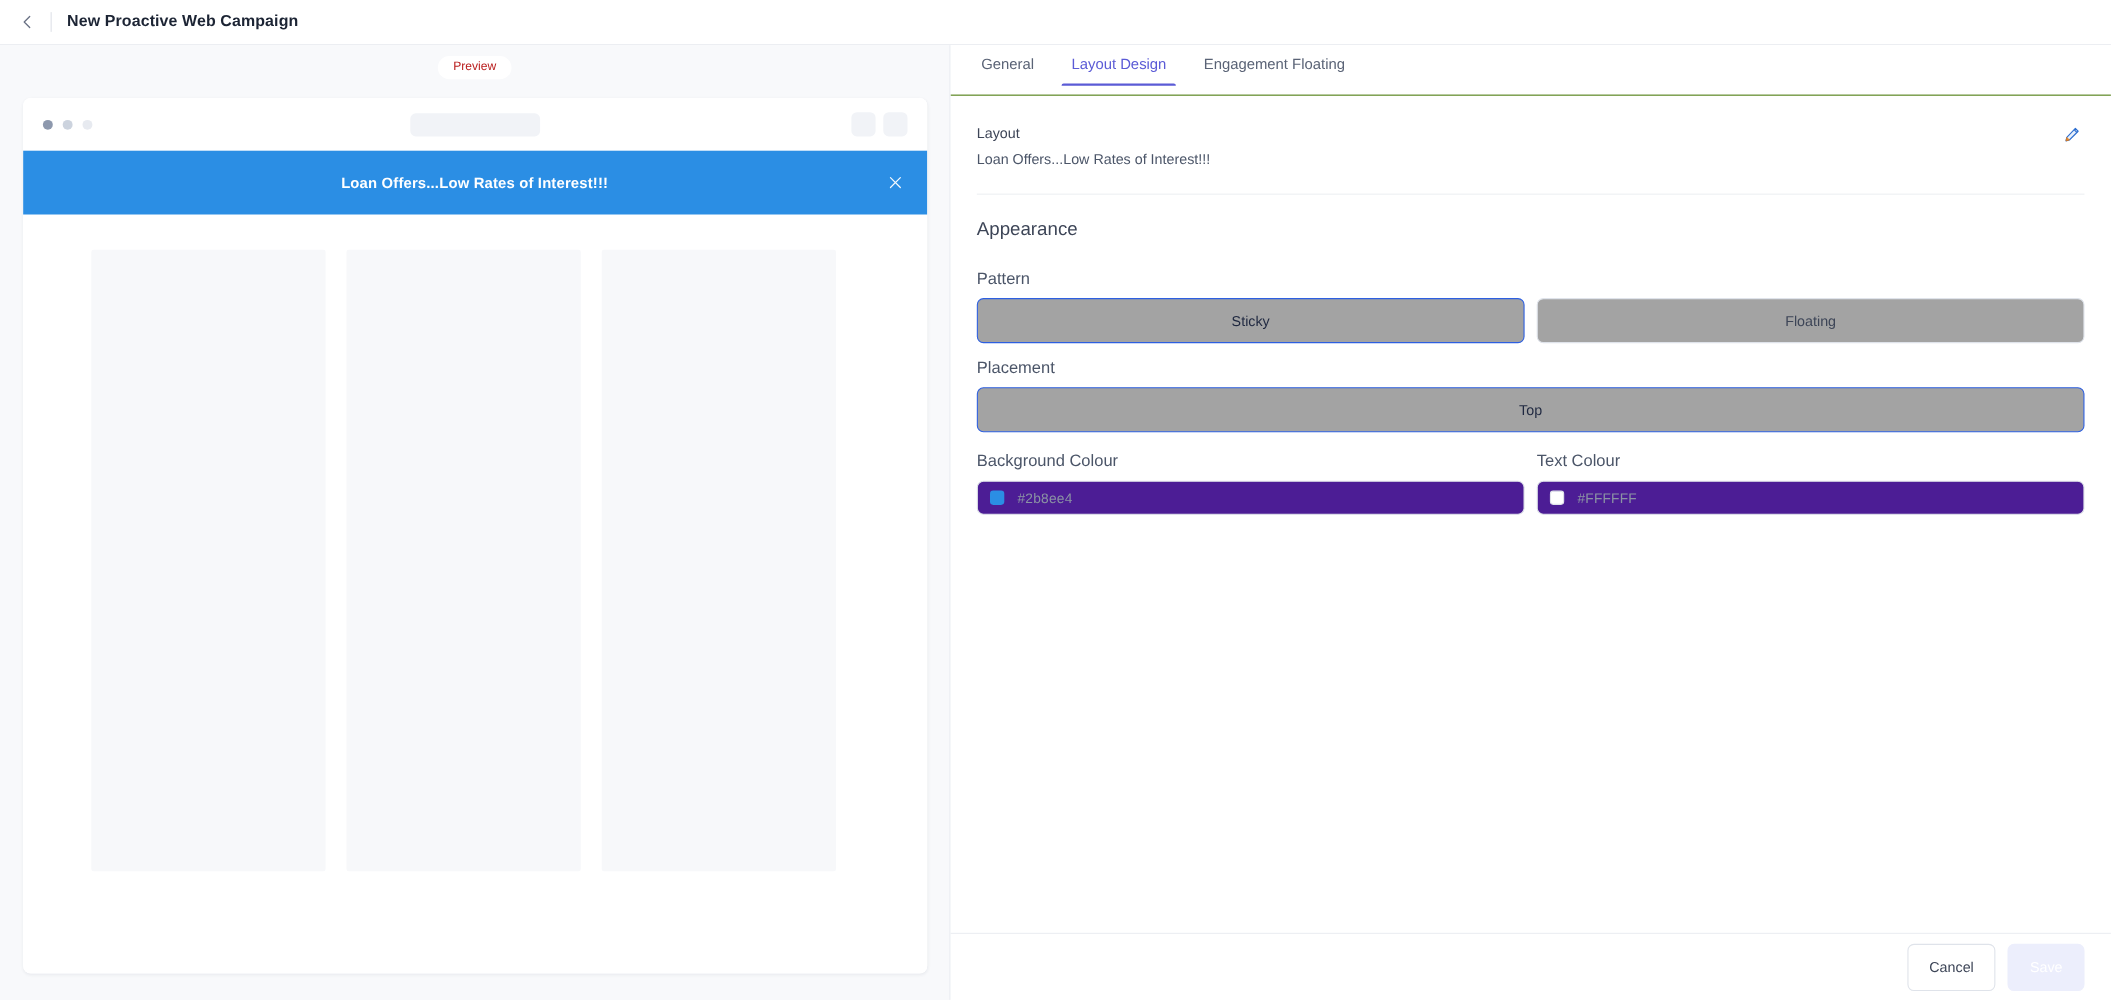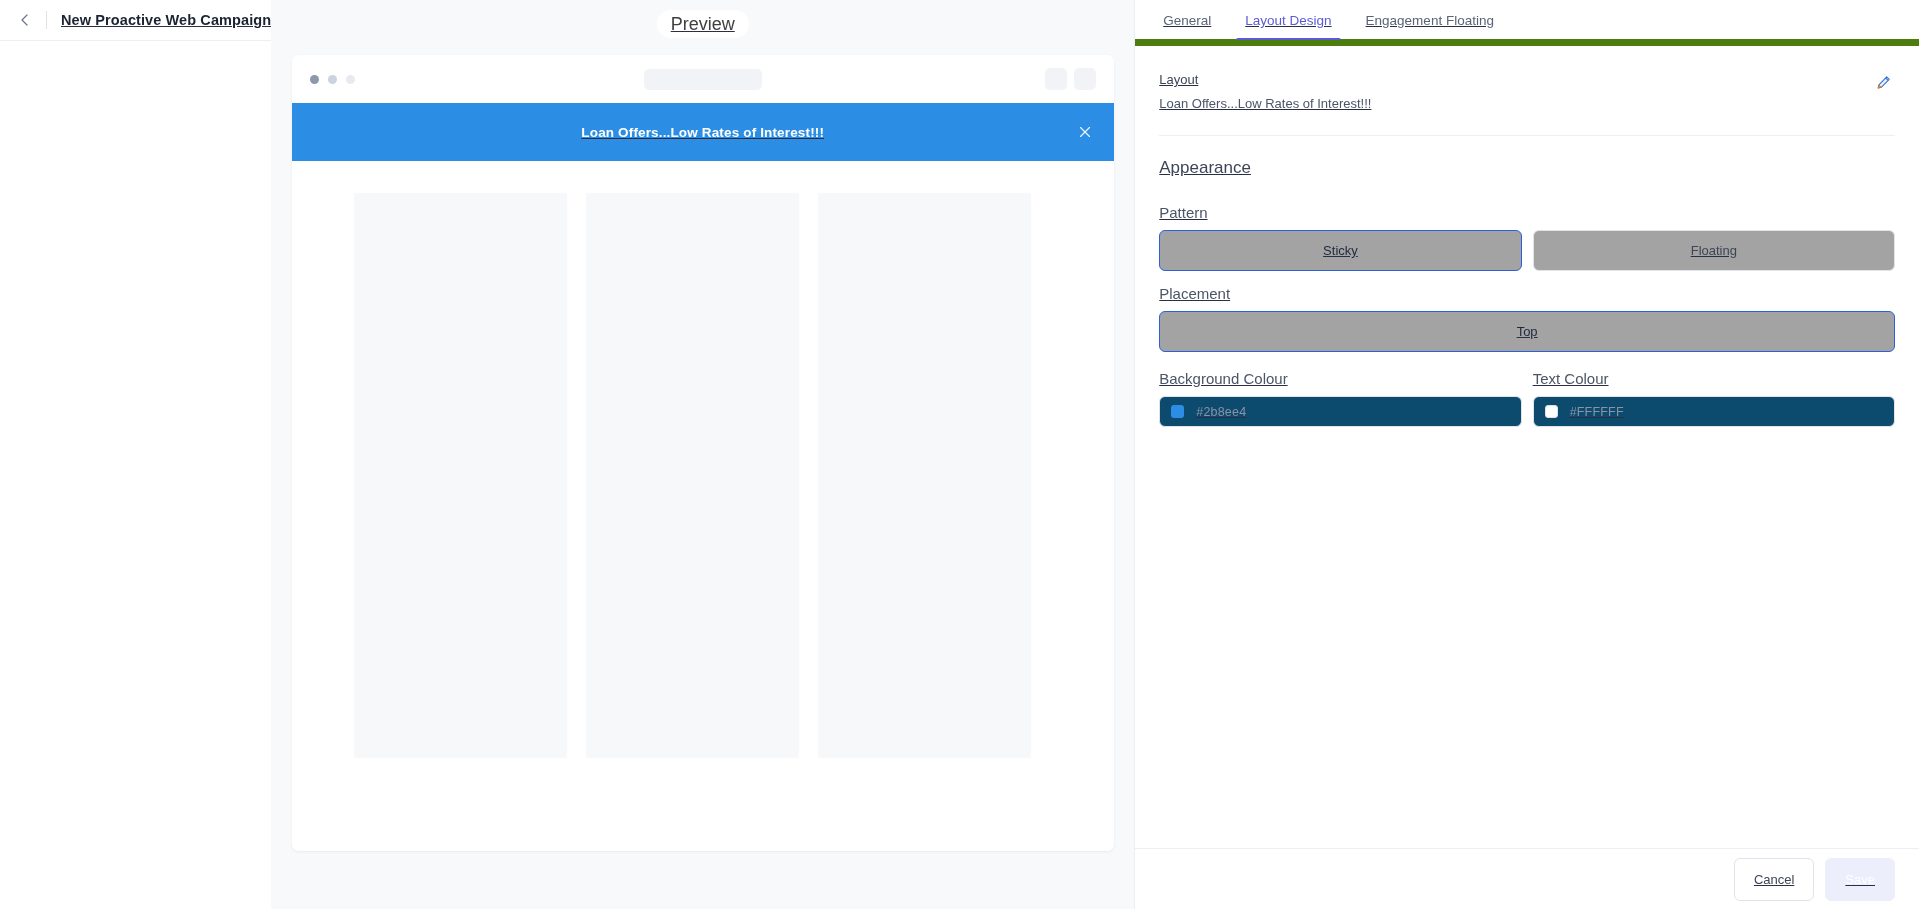--- a/index.html
+++ b/index.html
@@ -11,22 +11,22 @@
     font-family: "Liberation Sans", sans-serif;
     background: #ffffff;
     color: #2a2f45;
     -webkit-font-smoothing: antialiased;
   }
 
   .app {
     width: 1919px;
     height: 909px;
     display: flex;
-    background: #ffffff;
-    text-decoration: underline;
+    flex-direction: column;
+    background: #ffffff;
   }
 
   
   .topbar {
     height: 41px;
     min-height: 41px;
     display: flex;
     align-items: center;
     background: #ffffff;
     border-bottom: 1px solid #eceef2;
@@ -69,22 +69,22 @@
     background: #f8f9fb;
     display: flex;
     flex-direction: column;
     align-items: center;
     border-right: 1px solid #eceef2;
     position: relative;
   }
   .preview-badge {
     margin-top: 10px;
     background: #ffffff;
-    color: #404040;
-    font-size: 18px;
+    color: #b91c1c;
+    font-size: 11px;
     padding: 5px 14px;
     border-radius: 14px;
     line-height: 1;
   }
   .browser {
     margin-top: 17px;
     width: 822px;
     height: 796px;
     background: #ffffff;
     border-radius: 7px;
@@ -171,24 +171,24 @@
     flex: 1;
     display: flex;
     flex-direction: column;
     background: #ffffff;
     min-width: 0;
   }
   .tabs {
     height: 46px;
     min-height: 46px;
     display: flex;
-    align-items: flex-end;
+    align-items: center;
     gap: 26px;
     padding: 0 24px 0 24px;
-    border-bottom: 7px solid #4d7c0f;
+    border-bottom: 1px solid #4d7c0f;
   }
   .tab {
     font-size: 13.5px;
     color: #5a6376;
     padding: 0 4px 11px 4px;
     cursor: pointer;
     position: relative;
     white-space: nowrap;
   }
   .tab.active {
@@ -278,21 +278,21 @@
   .colour-row {
     display: flex;
     gap: 11px;
     margin-top: 18px;
   }
   .colour-field { flex: 1; min-width: 0; }
   .colour-input {
     height: 31px;
     border: 1px solid #dfe3ea;
     border-radius: 6px;
-    background: #0c4a6e;
+    background: #4c1d95;
     display: flex;
     align-items: center;
     padding: 0 11px;
     gap: 12px;
     cursor: pointer;
   }
   .swatch {
     width: 13px; height: 13px;
     border-radius: 3px;
     flex: 0 0 auto;

